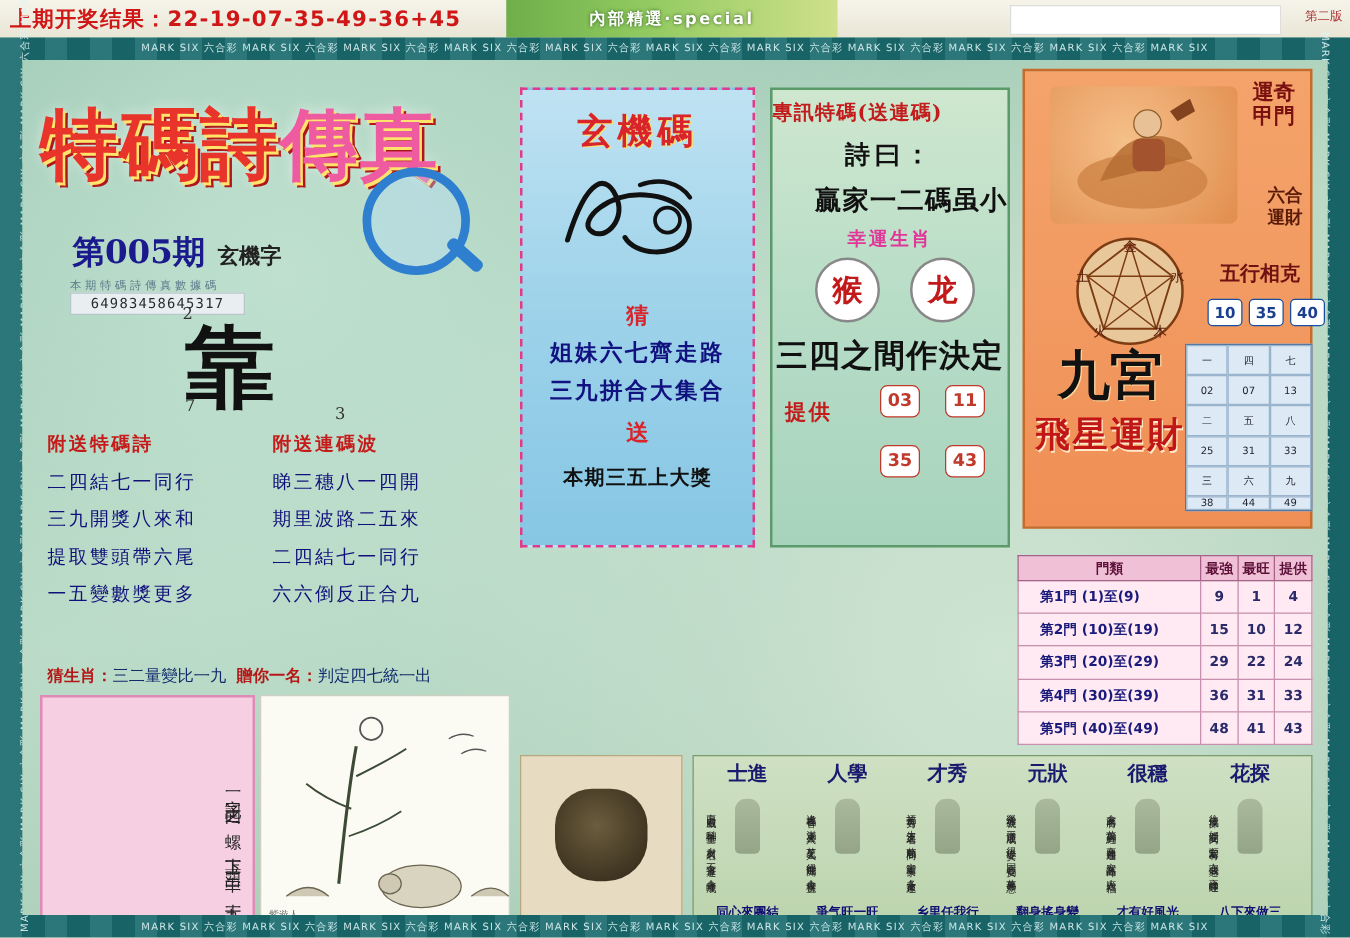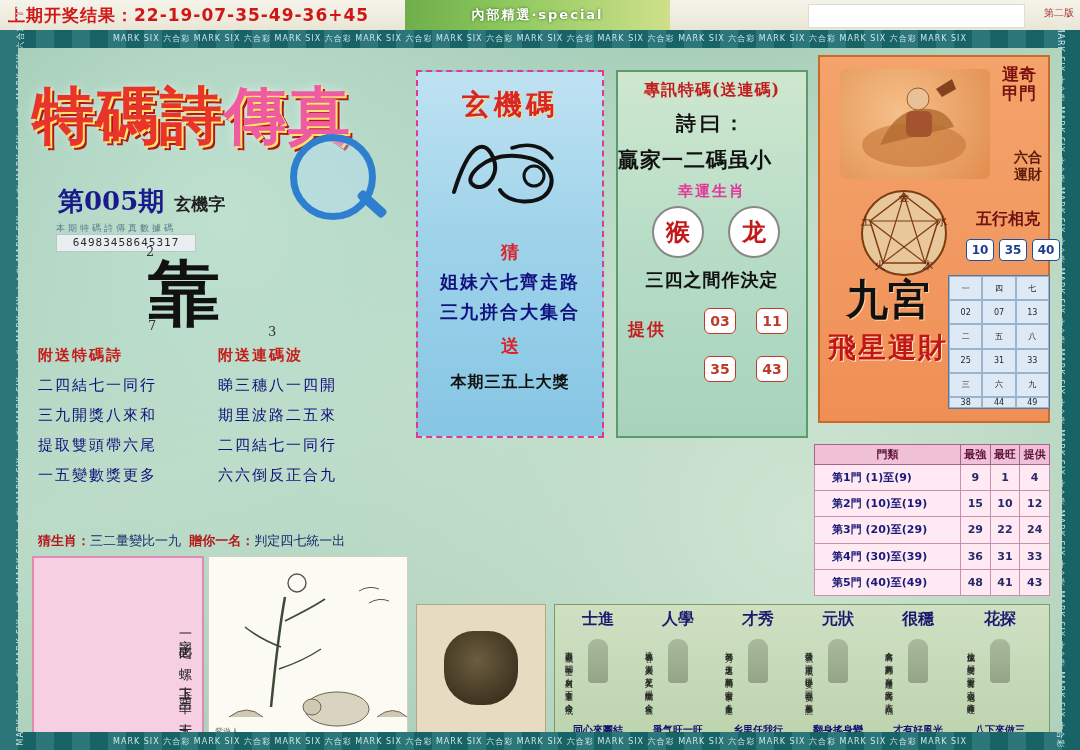--- a/index.html
+++ b/index.html
@@ -181,49 +181,49 @@
     font-family:"DejaVu Serif","Liberation Serif",serif;
   }
 
   
   .sp-panel{
     left:598px;top:22px;width:192px;height:368px;
     background:linear-gradient(#cfe7cf,#b6dcc6 50%,#a7d3bd);
     border:2px solid #5b9a6a;
   }
   .sp-head{
-    position:absolute;left:0;top:8px;width:100%;text-align:center;
+    position:absolute;left:0;top:8px;width:100%;
     font-size:16px;font-weight:bold;color:#c31c1c;letter-spacing:1px;
     font-family:"DejaVu Serif","Liberation Serif",serif;
   }
   .sp-shi{
     position:absolute;left:0;top:38px;width:100%;text-align:center;
     font-size:20px;font-weight:bold;color:#111;letter-spacing:4px;
     font-family:"DejaVu Serif","Liberation Serif",serif;
   }
   .sp-line{
-    position:absolute;left:0;top:74px;width:100%;text-align:left;
+    position:absolute;left:0;top:74px;width:100%;text-align:right;
     font-size:21px;font-weight:bold;color:#111;letter-spacing:1px;
     font-family:"DejaVu Serif","Liberation Serif",serif;
   }
   .sp-lucky{
     position:absolute;left:0;top:110px;width:100%;text-align:center;
     font-size:15px;font-weight:bold;color:#e2379a;letter-spacing:2px;
     font-family:"DejaVu Serif","Liberation Serif",serif;
   }
   .zodiac{
     position:absolute;top:134px;width:48px;height:48px;border-radius:50%;
     background:#fff;border:2px solid #888;display:flex;align-items:center;justify-content:center;
     font-size:24px;font-weight:bold;font-family:"DejaVu Serif","Liberation Serif",serif;
   }
   .zod1{left:34px;color:#c21a1a;}
   .zod2{left:110px;color:#c21a1a;}
   .sp-mid{
     position:absolute;left:0;top:196px;width:100%;text-align:center;
-    font-size:18px;font-weight:bold;color:#111;letter-spacing:1px;
+    font-size:25px;font-weight:bold;color:#111;letter-spacing:1px;
     font-family:"DejaVu Serif","Liberation Serif",serif;
   }
   .sp-provide{
     position:absolute;left:10px;top:246px;
     font-size:17px;font-weight:bold;color:#c31c1c;letter-spacing:2px;
     font-family:"DejaVu Serif","Liberation Serif",serif;
   }
   .ball{
     position:absolute;width:30px;height:24px;border-radius:6px;background:#fff;
     border:1px solid #c0392b;color:#c0392b;font-size:14px;font-weight:bold;

